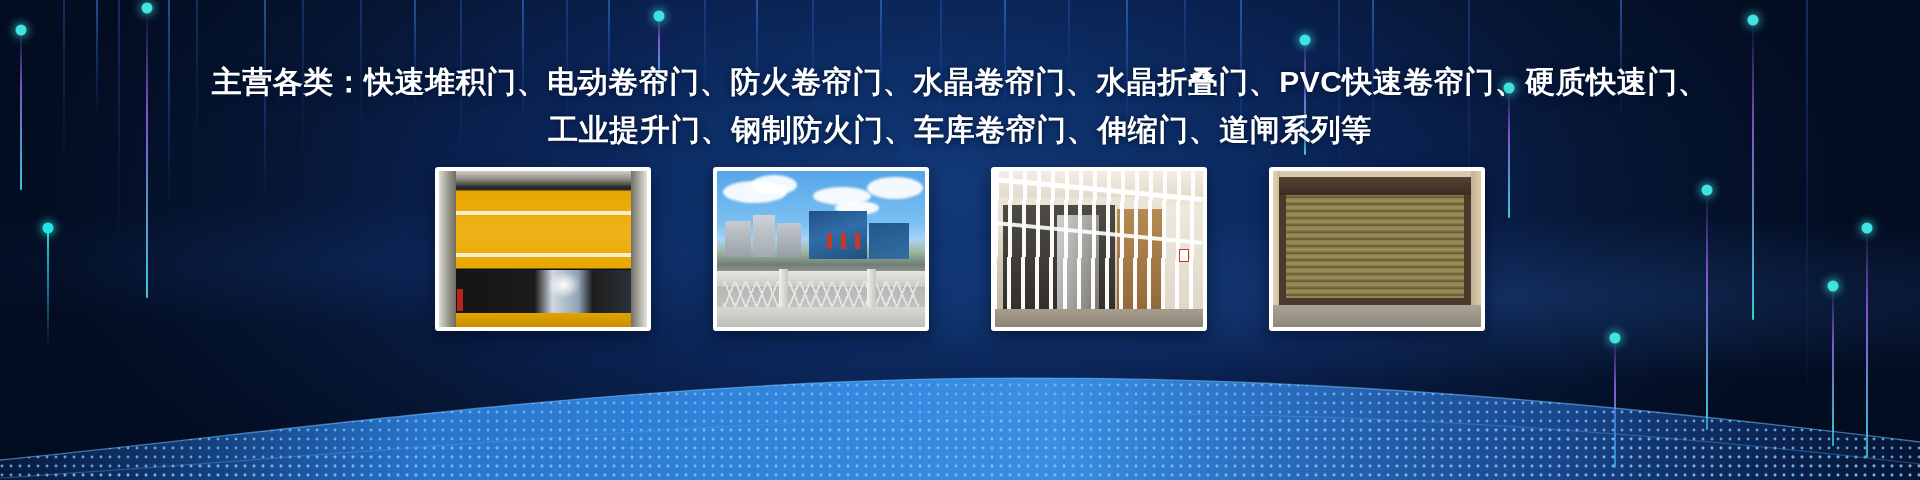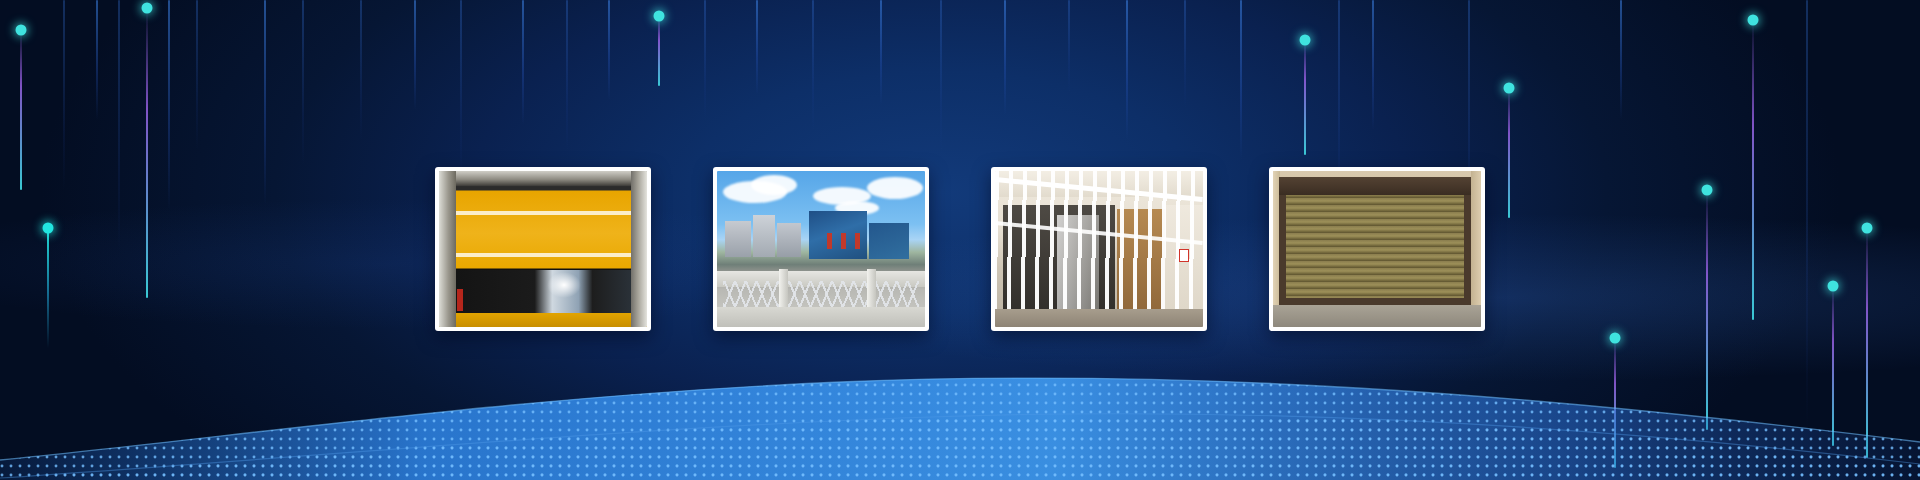--- a/index.html
+++ b/index.html
@@ -205,20 +205,24 @@
         <rect x="0" y="0" width="1920" height="150" fill="url(#dots)" opacity=".85"></rect>
       </g>
       <g clip-path="url(#clipB)" opacity=".6">
         <rect x="0" y="0" width="1920" height="150" fill="url(#dots)"></rect>
       </g>
       <path d="M0,122 C260,96 520,58 840,44 C1180,30 1520,54 1920,104" fill="none" stroke="#6fc0ff" stroke-opacity=".55" stroke-width="1.4"></path>
       <path d="M0,140 C300,120 600,92 900,80 C1250,66 1600,88 1920,126" fill="none" stroke="#4f9ae8" stroke-opacity=".4" stroke-width="1.2"></path>
     </svg>
   </div>
 
+  <div class="headline">
+    <div class="ln">主营各类：快速堆积门、电动卷帘门、防火卷帘门、水晶卷帘门、水晶折叠门、PVC快速卷帘门、硬质快速门、</div>
+    <div class="ln">工业提升门、钢制防火门、车库卷帘门、伸缩门、道闸系列等</div>
+  </div>
 
   <div class="strip">
 
     <div class="card">
       <div class="shot p1">
         <div class="head"></div>
         <div class="band b1"></div>
         <div class="band b2"></div>
         <div class="win"></div>
         <div class="glow"></div>

